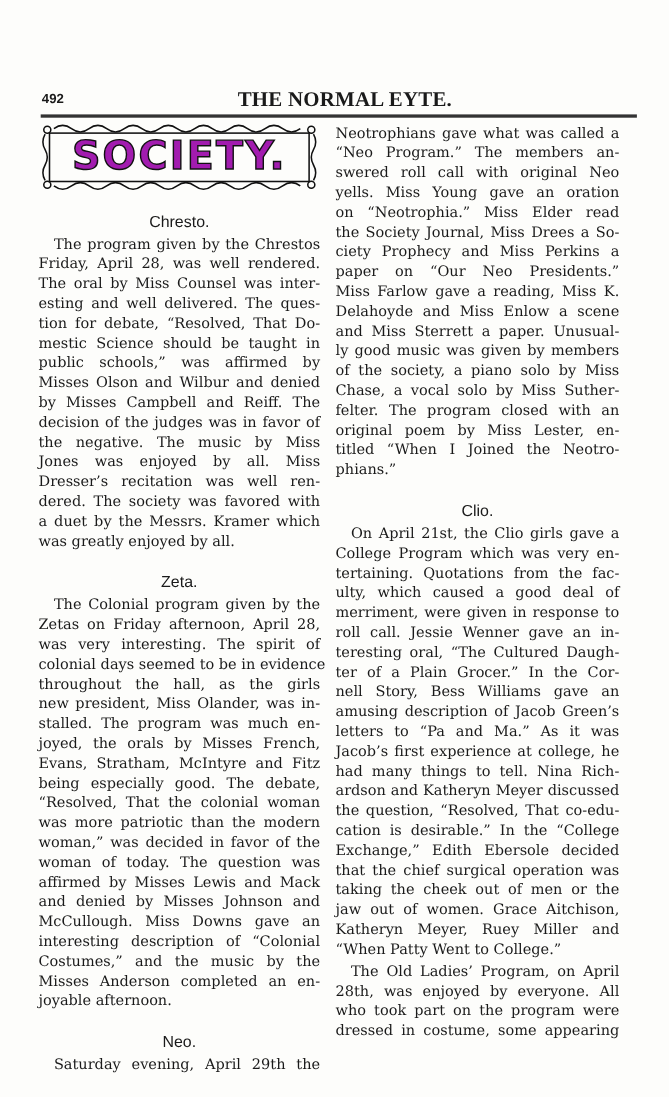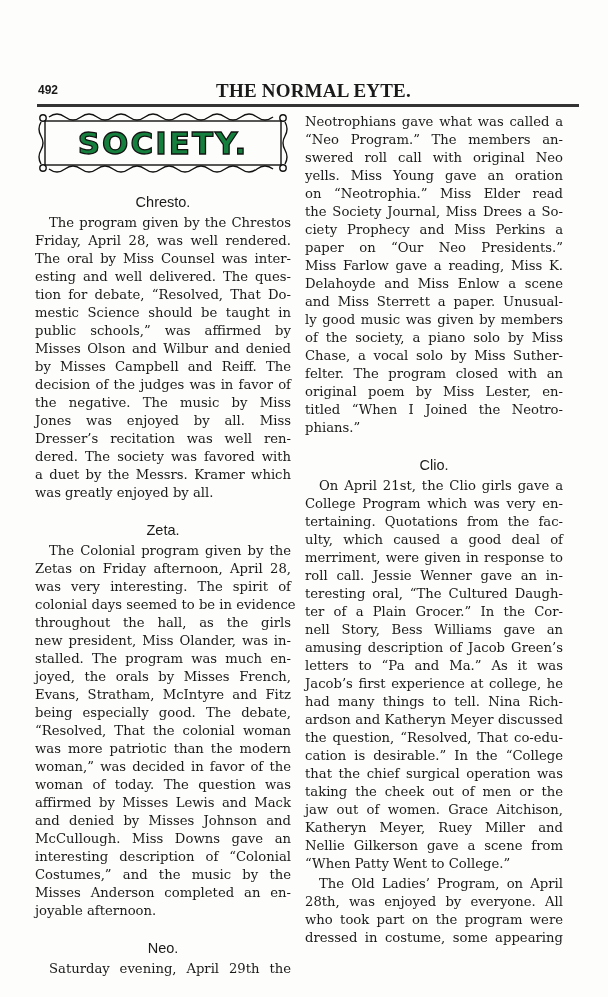--- a/index.html
+++ b/index.html
@@ -15,22 +15,22 @@
   .col-left { left: 35px; width: 256px; }
   .col-right { left: 305px; width: 258px; top: 113px; }
   .line { display: block; white-space: nowrap; text-align: justify; text-align-last: justify; height: 18px; overflow: visible; }
   .line.last { text-align-last: left; }
   .line.indent { padding-left: 14px; }
   .subhead { display: block; text-align: center; font-family: "Liberation Sans", sans-serif; font-size: 14.5px; height: 24px; line-height: 24px; margin-top: 16px; }
   .banner { position: relative; width: 252px; height: 62px; margin: 0 0 6px 2px; }
   .banner svg { position: absolute; left: 0; top: 0; }
   .banner-text {
     position: absolute; left: 0; right: 0; top: 13px; text-align: center;
-    font-family: "DejaVu Sans", sans-serif; font-weight: bold; font-size: 31px; letter-spacing: 2px;
-    color: #15803d; -webkit-text-stroke: 1.3px #111; line-height: 36px;
+    font-family: "DejaVu Sans", sans-serif; font-weight: bold; font-size: 36px; letter-spacing: 2px;
+    color: #a21caf; -webkit-text-stroke: 1.3px #111; line-height: 36px;
   }
 </style>
 </head>
 <body>
 
 <div class="header">
   <span class="page-num">492</span>
   <div class="running-title">THE NORMAL EYTE.</div>
 </div>
 <div class="rule"></div>
@@ -142,25 +142,25 @@
     <span class="line">teresting oral, “The Cultured Daugh-</span>
     <span class="line">ter of a Plain Grocer.” In the Cor-</span>
     <span class="line">nell Story, Bess Williams gave an</span>
     <span class="line">amusing description of Jacob Green’s</span>
     <span class="line">letters to “Pa and Ma.” As it was</span>
     <span class="line">Jacob’s first experience at college, he</span>
     <span class="line">had many things to tell. Nina Rich-</span>
     <span class="line">ardson and Katheryn Meyer discussed</span>
     <span class="line">the question, “Resolved, That co-edu-</span>
     <span class="line">cation is desirable.” In the “College</span>
+    <span class="line">Exchange,” Edith Ebersole decided</span>
     <span class="line">that the chief surgical operation was</span>
     <span class="line">taking the cheek out of men or the</span>
     <span class="line">jaw out of women. Grace Aitchison,</span>
     <span class="line">Katheryn Meyer, Ruey Miller and</span>
-    <span class="line">Nellie Gilkerson gave a scene from</span>
     <span class="line last">“When Patty Went to College.”</span>
   </div>
   <div style="margin-top:2px;">
     <span class="line indent">The Old Ladies’ Program, on April</span>
     <span class="line">28th, was enjoyed by everyone. All</span>
     <span class="line">who took part on the program were</span>
     <span class="line">dressed in costume, some appearing</span>
   </div>
 </div>
 

